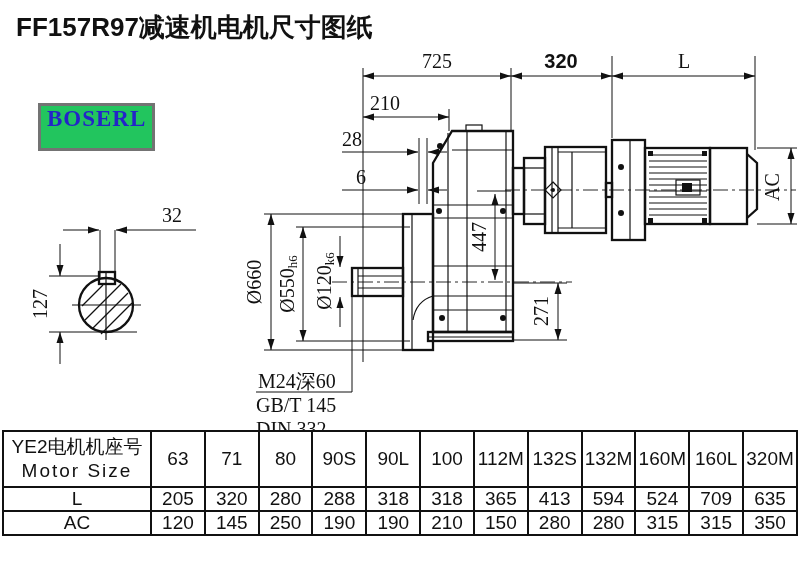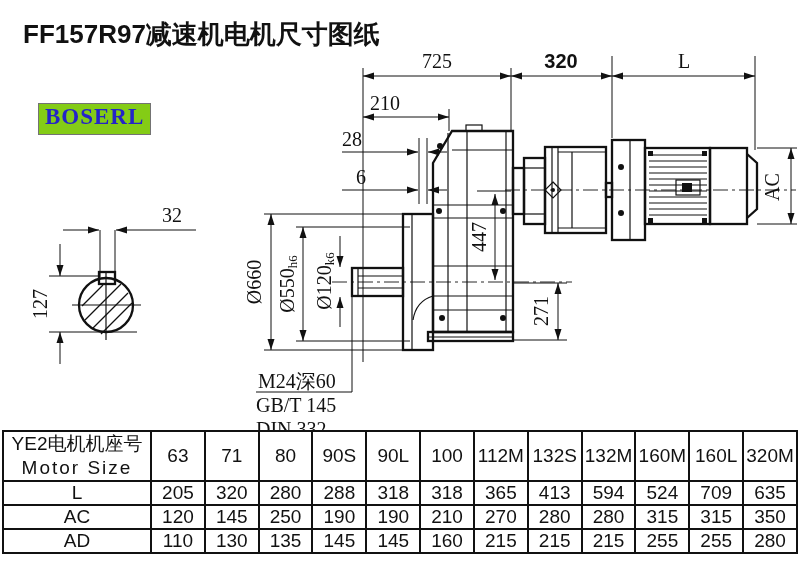--- a/index.html
+++ b/index.html
@@ -1,28 +1,28 @@
 <!DOCTYPE html>
 <html><head>
 <meta charset="utf-8">
 <style>
   html,body{margin:0;padding:0;background:#fff}
   body{width:800px;height:561px;position:relative;overflow:hidden;
        font-family:"Liberation Sans",sans-serif;color:#111}
-  .title{position:absolute;left:8px;top:2px;margin:15px;font-size:26px;font-weight:bold;
+  .title{position:absolute;left:8px;top:2px;margin:8px;font-size:26px;font-weight:bold;
          white-space:nowrap;color:#111;font-family:"Liberation Sans",sans-serif}
-  .logo{position:absolute;left:38px;top:103px;border:1px solid #737373;background:#84cc16;
-        padding:0 6px 4px 6px}
+  .logo{position:absolute;left:38px;top:103px;border:3px solid #737373;background:#22c55e;
+        padding:0 6px 16px 6px}
   .logo span{font-family:"Liberation Serif",serif;font-weight:bold;font-size:23px;
              color:#2424c8;letter-spacing:1px}
   svg.drawing{position:absolute;left:0;top:0}
   table.spec{position:absolute;left:2px;top:430px;width:796px;border-collapse:collapse;
              table-layout:fixed;text-align:center;background:#fff}
   table.spec td{border:2px solid #111;padding:0;font-size:19px;overflow:hidden}
-  tr.hd{height:50px}
+  tr.hd{height:56px}
   tr.dr{height:24px}
   .mcell{font-size:18px;line-height:1.25}
   .msize{letter-spacing:2px}
   
   .t2{stroke:#111;stroke-width:2.3;fill:none;stroke-linejoin:miter}
   .t1{stroke:#111;stroke-width:1.2;fill:none}
   .d{stroke:#111;stroke-width:1;fill:none}
   .cl{stroke:#111;stroke-width:0.9;fill:none;stroke-dasharray:15 4 3 4}
   .lb{font-family:"Liberation Serif",serif;font-size:20px;fill:#111}
   .lbB{font-family:"Liberation Sans",sans-serif;font-weight:bold;font-size:20px;fill:#111}
@@ -255,36 +255,21 @@
       <td>635</td>
     </tr>
     <tr class="dr">
       <td>AC</td>
       <td>120</td>
       <td>145</td>
       <td>250</td>
       <td>190</td>
       <td>190</td>
       <td>210</td>
-      <td>270</td>
+      <td>150</td>
       <td>280</td>
       <td>280</td>
       <td>315</td>
       <td>315</td>
       <td>350</td>
     </tr>
-    <tr class="dr">
-      <td>AD</td>
-      <td>110</td>
-      <td>130</td>
-      <td>135</td>
-      <td>145</td>
-      <td>145</td>
-      <td>160</td>
-      <td>215</td>
-      <td>215</td>
-      <td>215</td>
-      <td>255</td>
-      <td>255</td>
-      <td>280</td>
-    </tr>
   </tbody>
 </table>
 
 </body></html>

